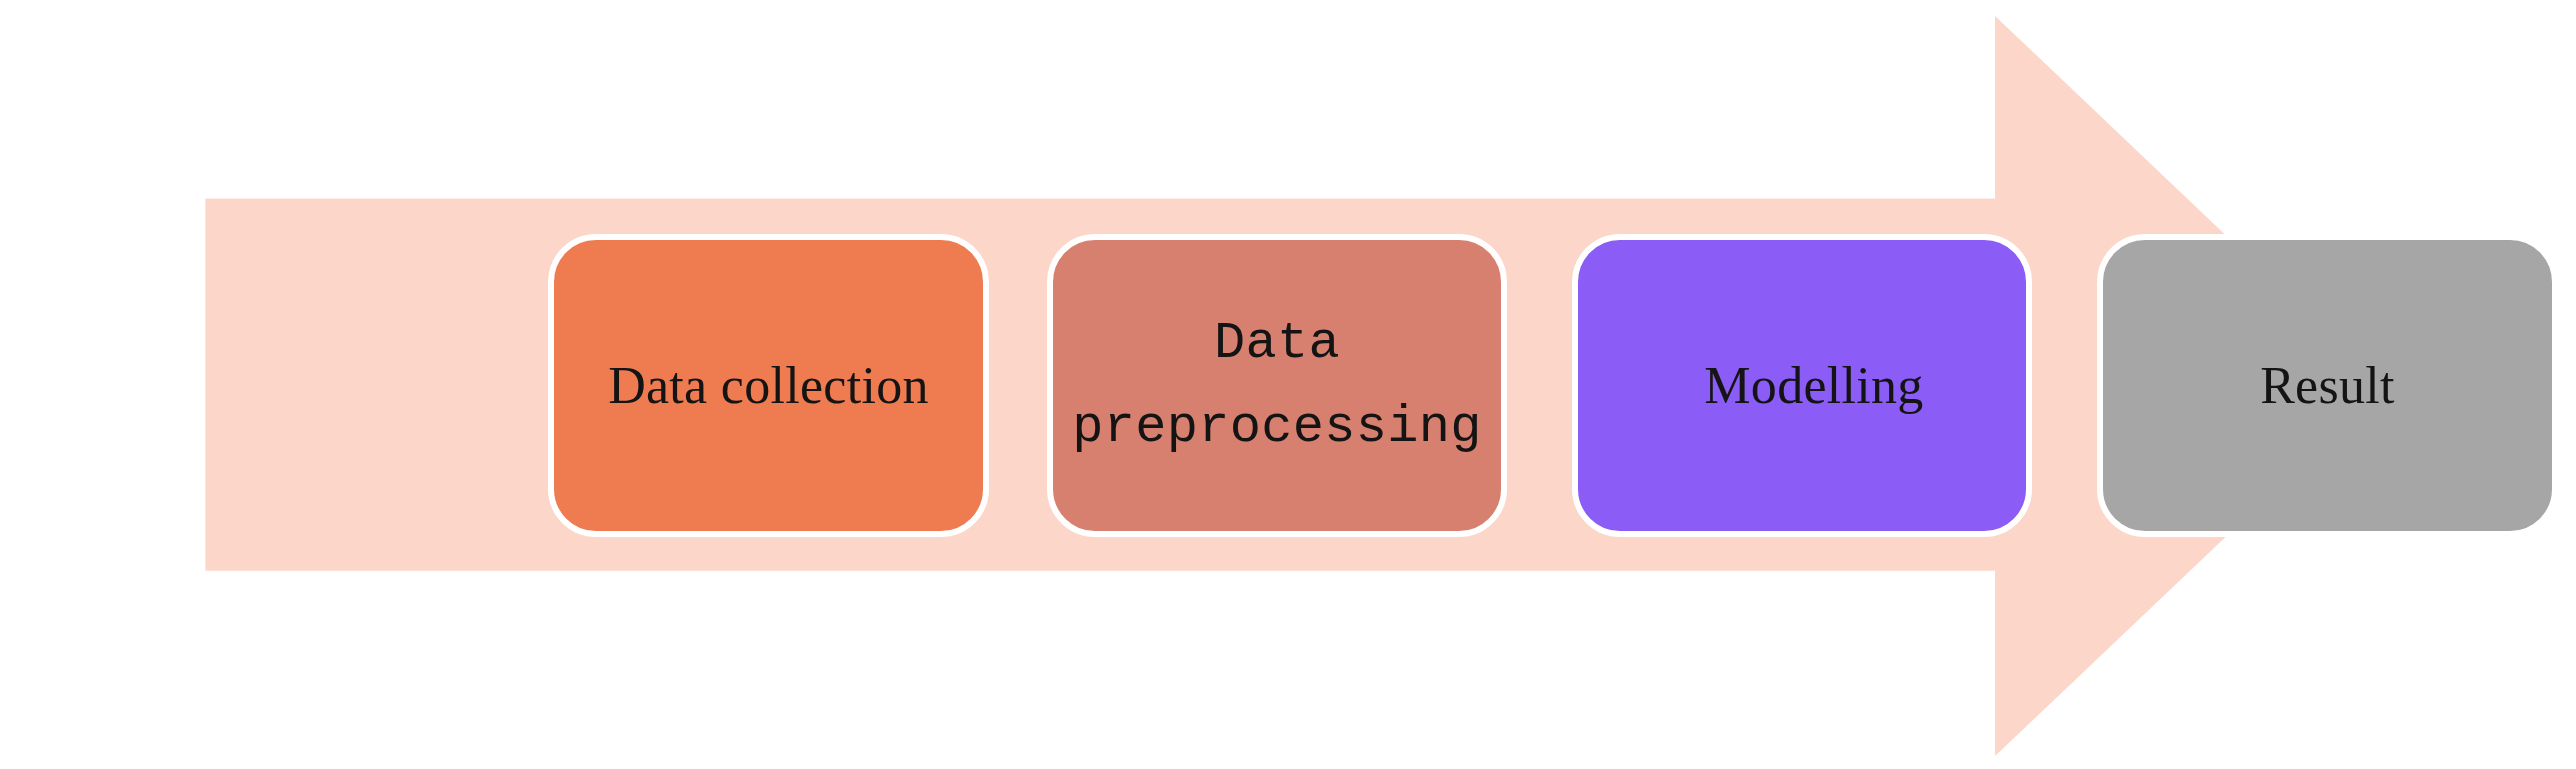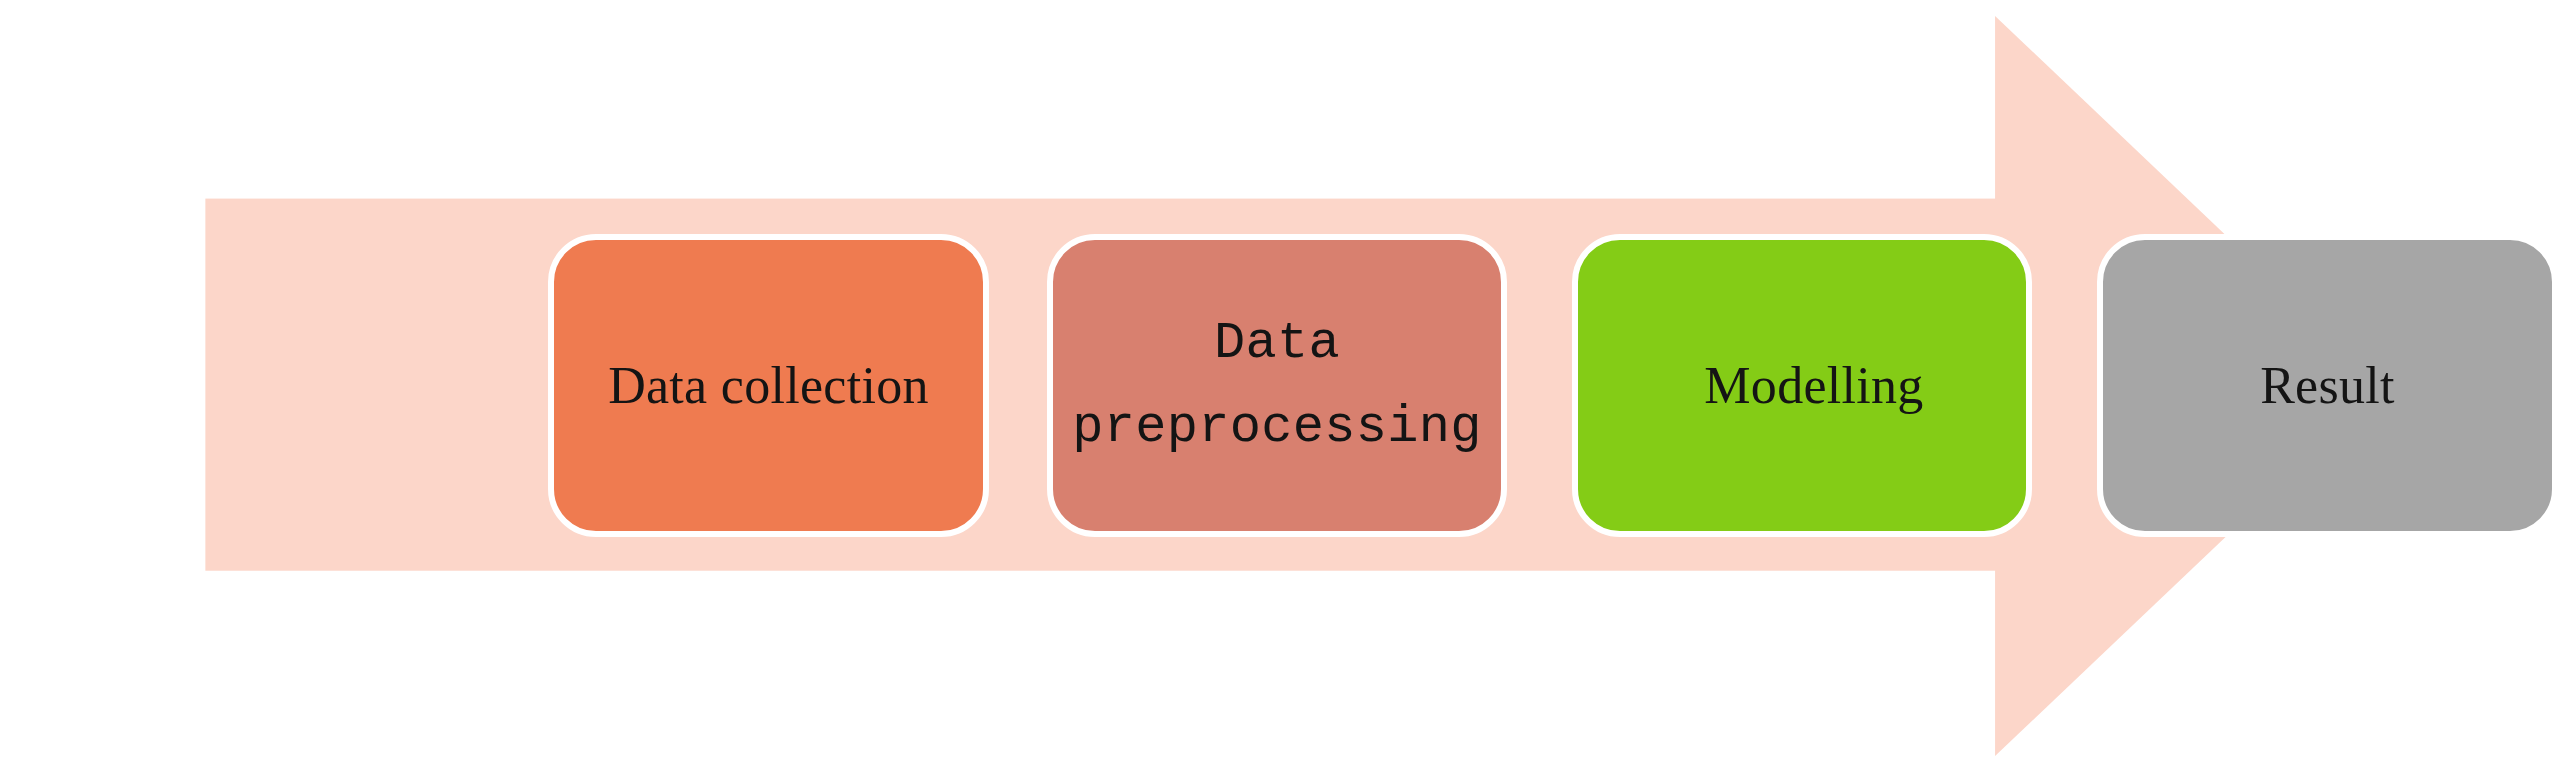--- a/index.html
+++ b/index.html
@@ -60,21 +60,21 @@
     <polygon points="2895,23 3460,560 2895,1097" fill="#FCD6C9"></polygon>
   </svg>
 
   <div class="steps-layer">
       <div class="step" style="left: 522px; width: 441px; background: rgb(239, 123, 80); border-color: rgb(255, 255, 255); margin-left: 26px;">
     <span class="step-label" style="color: rgb(20, 20, 20);">Data collection</span>
   </div>
       <div class="step" style="left: 1047px; width: 460px; background: rgb(216, 128, 111); border-color: rgb(255, 255, 255); font-family: Liberation Mono, monospace;">
     <span class="step-label" style="color: rgb(20, 20, 20);">Data<br>preprocessing</span>
   </div>
-      <div class="step" style="left: 1572px; width: 460px; background: #84cc16; border-color: rgb(255, 255, 255); padding-left: 24px;">
+      <div class="step" style="left: 1572px; width: 460px; background: #8b5cf6; border-color: rgb(255, 255, 255); padding-left: 24px;">
     <span class="step-label" style="color: rgb(20, 20, 20);">Modelling</span>
   </div>
       <div class="step" style="left: 2097px; width: 461px; background: rgb(166, 166, 166); border-color: rgb(255, 255, 255);">
     <span class="step-label" style="color: rgb(20, 20, 20);">Result</span>
   </div>
     </div>
 
 </div>
 
 

